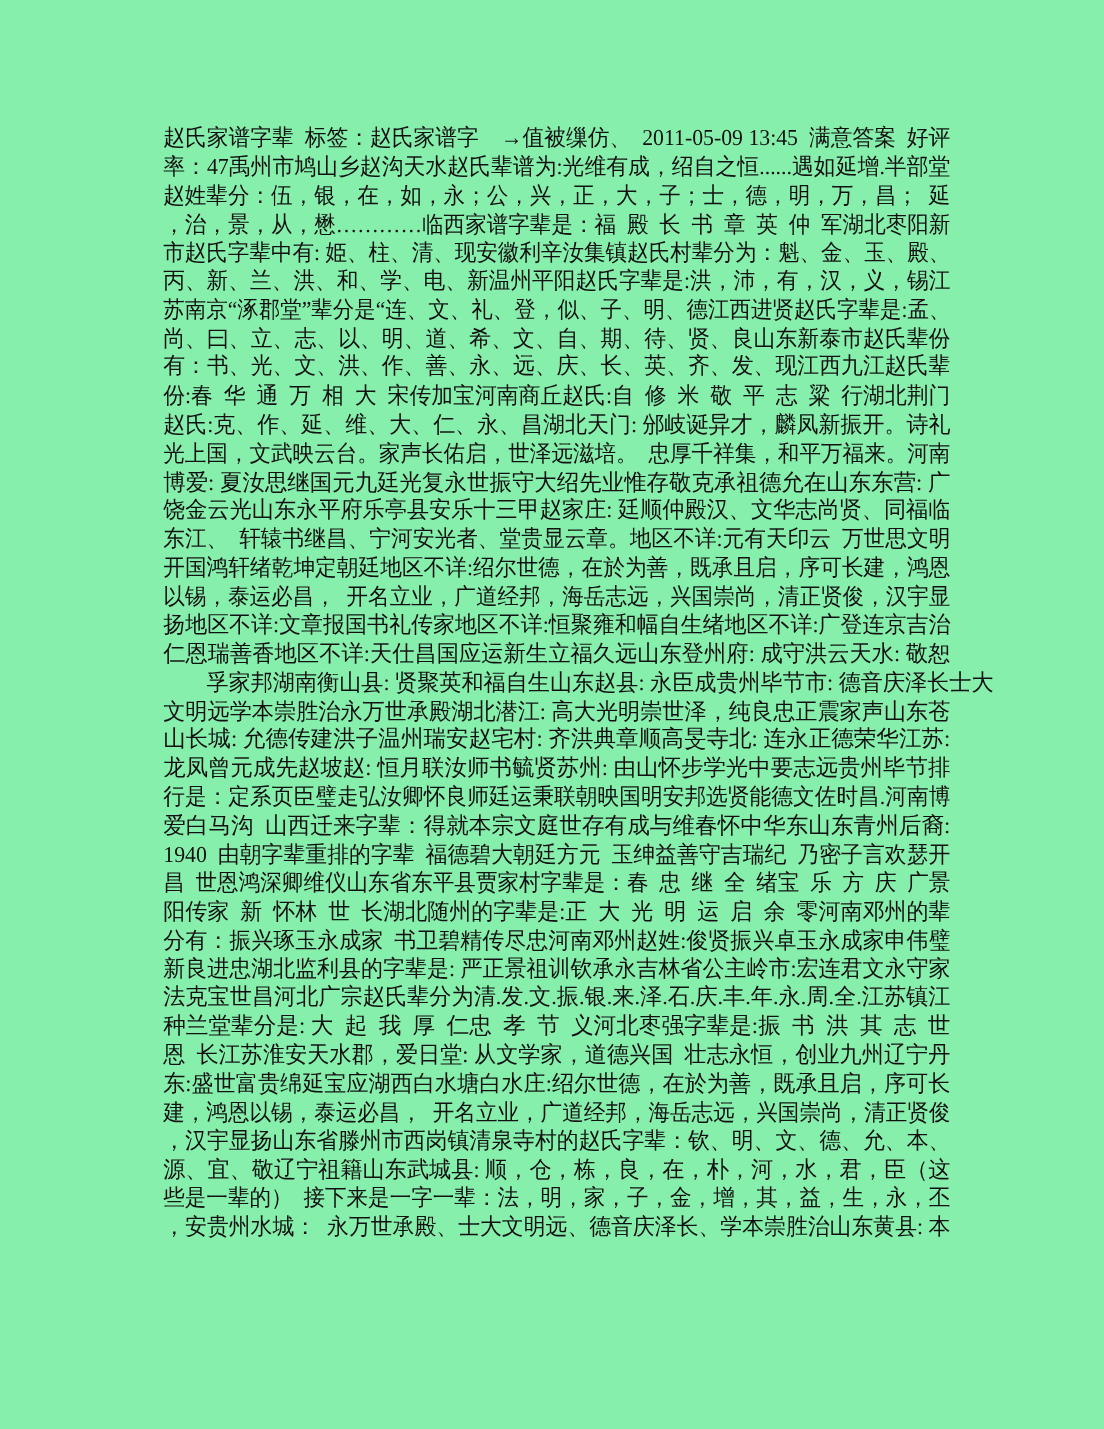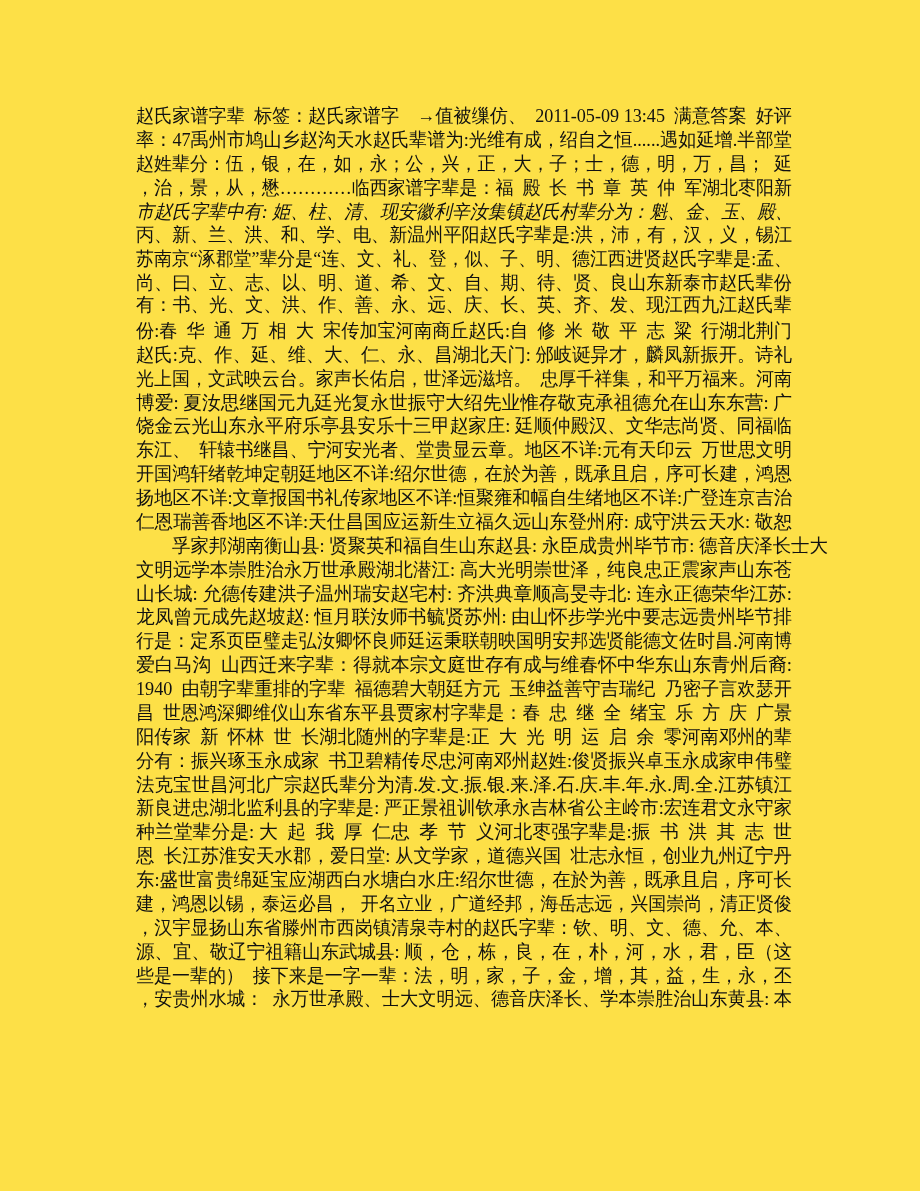--- a/index.html
+++ b/index.html
@@ -11,21 +11,21 @@
       width: 920px;
       height: 1191px;
       position: relative;
       overflow: hidden;
     }
     .page {
       position: absolute;
       left: 0; top: 0;
       width: 920px;
       height: 1191px;
-      background: #fde047;
+      background: #86efac;
     }
     .text-block {
       position: absolute;
       left: 136px;
       top: 104px;
       width: 656px;
       font-family: "Liberation Serif", "DejaVu Serif", serif;
       font-size: 19px;
       color: #111111;
     }
@@ -44,46 +44,47 @@
   </style>
 </head>
 <body>
 
 <div class="page">
   <div class="text-block">
     <span class="line" style="white-space: nowrap;"><span style="white-space: pre; display: inline-block; transform-origin: left center; transform: scaleX(0.954898);">赵氏家谱字辈  标签：赵氏家谱字    →值被缫仿、  2011-05-09 13:45  满意答案  好评</span></span>
     <span class="line" style="white-space: nowrap;"><span style="white-space: pre; display: inline-block; transform-origin: left center; transform: scaleX(0.95832);">率：47禹州市鸠山乡赵沟天水赵氏辈谱为:光维有成，绍自之恒......遇如延增.半部堂</span></span>
     <span class="line" style="white-space: nowrap;"><span style="white-space: pre; display: inline-block; transform-origin: left center; transform: scaleX(0.945926);">赵姓辈分：伍，银，在，如，永；公，兴，正，大，子；士，德，明，万，昌；  延</span></span>
     <span class="line" style="white-space: nowrap;"><span style="white-space: pre; display: inline-block; transform-origin: left center; transform: scaleX(0.945926);">，治，景，从，懋…………临西家谱字辈是：福  殿  长  书  章  英  仲  军湖北枣阳新</span></span>
-    <span class="line" style="white-space: nowrap; font-style: italic;"><span style="white-space: pre; display: inline-block; transform-origin: left center; transform: scaleX(0.945202);">市赵氏字辈中有: 姫、柱、清、现安徽利辛汝集镇赵氏村辈分为：魁、金、玉、殿、</span></span>
+    <span class="line" style="white-space: nowrap;"><span style="white-space: pre; display: inline-block; transform-origin: left center; transform: scaleX(0.945202);">市赵氏字辈中有: 姫、柱、清、现安徽利辛汝集镇赵氏村辈分为：魁、金、玉、殿、</span></span>
     <span class="line" style="white-space: nowrap;"><span style="white-space: pre; display: inline-block; transform-origin: left center; transform: scaleX(0.951716);">丙、新、兰、洪、和、学、电、新温州平阳赵氏字辈是:洪，沛，有，汉，义，锡江</span></span>
     <span class="line" style="white-space: nowrap;"><span style="white-space: pre; display: inline-block; transform-origin: left center; transform: scaleX(0.9431);">苏南京“涿郡堂”辈分是“连、文、礼、登，似、子、明、德江西进贤赵氏字辈是:孟、</span></span>
     <span class="line" style="white-space: nowrap;"><span style="white-space: pre; display: inline-block; transform-origin: left center; transform: scaleX(0.959064);">尚、曰、立、志、以、明、道、希、文、自、期、待、贤、良山东新泰市赵氏辈份</span></span>
     <span class="line" style="white-space: nowrap; font-family: Liberation Mono, monospace;"><span style="white-space: pre; display: inline-block; transform-origin: left center; transform: scaleX(0.959064);">有：书、光、文、洪、作、善、永、远、庆、长、英、齐、发、现江西九江赵氏辈</span></span>
     <span class="line" style="white-space: nowrap;"><span style="white-space: pre; display: inline-block; transform-origin: left center; transform: scaleX(0.957577);">份:春  华  通  万  相  大  宋传加宝河南商丘赵氏:自  修  米  敬  平  志  粱  行湖北荆门</span></span>
     <span class="line" style="white-space: nowrap;"><span style="white-space: pre; display: inline-block; transform-origin: left center; transform: scaleX(0.964263);">赵氏:克、作、延、维、大、仁、永、昌湖北天门: 邠岐诞异才，麟凤新振开。诗礼</span></span>
     <span class="line" style="white-space: nowrap;"><span style="white-space: pre; display: inline-block; transform-origin: left center; transform: scaleX(0.945926);">光上国，文武映云台。家声长佑启，世泽远滋培。  忠厚千祥集，和平万福来。河南</span></span>
     <span class="line" style="white-space: nowrap;"><span style="white-space: pre; display: inline-block; transform-origin: left center; transform: scaleX(0.984893);">博爱: 夏汝思继国元九廷光复永世振守大绍先业惟存敬克承祖德允在山东东营: 广</span></span>
     <span class="line" style="white-space: nowrap;"><span style="white-space: pre; display: inline-block; transform-origin: left center; transform: scaleX(0.971807);">饶金云光山东永平府乐亭县安乐十三甲赵家庄: 廷顺仲殿汉、文华志尚贤、同福临</span></span>
     <span class="line" style="white-space: nowrap;"><span style="white-space: pre; display: inline-block; transform-origin: left center; transform: scaleX(0.951716);">东江、  轩辕书继昌、宁河安光者、堂贵显云章。地区不详:元有天印云  万世思文明</span></span>
     <span class="line" style="white-space: nowrap;"><span style="white-space: pre; display: inline-block; transform-origin: left center; transform: scaleX(0.951716);">开国鸿轩绪乾坤定朝廷地区不详:绍尔世德，在於为善，既承且启，序可长建，鸿恩</span></span>
+    <span class="line" style="white-space: nowrap;"><span style="white-space: pre; display: inline-block; transform-origin: left center; transform: scaleX(0.945926);">以锡，泰运必昌，  开名立业，广道经邦，海岳志远，兴国崇尚，清正贤俊，汉宇显</span></span>
     <span class="line" style="white-space: nowrap;"><span style="white-space: pre; display: inline-block; transform-origin: left center; transform: scaleX(0.96351);">扬地区不详:文章报国书礼传家地区不详:恒聚雍和幅自生绪地区不详:广登连京吉治</span></span>
     <span class="line" style="white-space: nowrap;"><span style="white-space: pre; display: inline-block; transform-origin: left center; transform: scaleX(0.977145);">仁恩瑞善香地区不详:天仕昌国应运新生立福久远山东登州府: 成守洪云天水: 敬恕</span></span>
     <span class="line" style="white-space: nowrap; margin-left: 36px;"><span style="white-space: pre; display: inline-block; transform-origin: left center; transform: scaleX(0.97028);">孚家邦湖南衡山县: 贤聚英和福自生山东赵县: 永臣成贵州毕节市: 德音庆泽长士大</span></span>
     <span class="line" style="white-space: nowrap;"><span style="white-space: pre; display: inline-block; transform-origin: left center; transform: scaleX(0.971807);">文明远学本崇胜治永万世承殿湖北潜江: 高大光明崇世泽，纯良忠正震家声山东苍</span></span>
     <span class="line" style="white-space: nowrap;"><span style="white-space: pre; display: inline-block; transform-origin: left center; transform: scaleX(0.990376);">山长城: 允德传建洪子温州瑞安赵宅村: 齐洪典章顺高旻寺北: 连永正德荣华江苏:</span></span>
     <span class="line" style="white-space: nowrap;"><span style="white-space: pre; display: inline-block; transform-origin: left center; transform: scaleX(0.984893);">龙凤曾元成先赵坡赵: 恒月联汝师书毓贤苏州: 由山怀步学光中要志远贵州毕节排</span></span>
     <span class="line" style="white-space: nowrap;"><span style="white-space: pre; display: inline-block; transform-origin: left center; transform: scaleX(0.95245);">行是：定系页臣璧走弘汝卿怀良师廷运秉联朝映国明安邦选贤能德文佐时昌.河南博</span></span>
     <span class="line" style="white-space: nowrap;"><span style="white-space: pre; display: inline-block; transform-origin: left center; transform: scaleX(0.992764);">爱白马沟  山西迁来字辈：得就本宗文庭世存有成与维春怀中华东山东青州后裔:</span></span>
     <span class="line" style="white-space: nowrap;"><span style="white-space: pre; display: inline-block; transform-origin: left center; transform: scaleX(0.959064);">1940  由朝字辈重排的字辈  福德碧大朝廷方元  玉绅益善守吉瑞纪  乃密子言欢瑟开</span></span>
     <span class="line" style="white-space: nowrap;"><span style="white-space: pre; display: inline-block; transform-origin: left center; transform: scaleX(0.945926);">昌  世恩鸿深卿维仪山东省东平县贾家村字辈是：春  忠  继  全  绪宝  乐  方  庆  广景</span></span>
     <span class="line" style="white-space: nowrap;"><span style="white-space: pre; display: inline-block; transform-origin: left center; transform: scaleX(0.965016);">阳传家  新  怀林  世  长湖北随州的字辈是:正  大  光  明  运  启  余  零河南邓州的辈</span></span>
     <span class="line" style="white-space: nowrap;"><span style="white-space: pre; display: inline-block; transform-origin: left center; transform: scaleX(0.965016);">分有：振兴琢玉永成家  书卫碧精传尽忠河南邓州赵姓:俊贤振兴卓玉永成家申伟璧</span></span>
+    <span class="line" style="white-space: nowrap;"><span style="white-space: pre; display: inline-block; transform-origin: left center; transform: scaleX(0.964263);">新良进忠湖北监利县的字辈是: 严正景祖训钦承永吉林省公主岭市:宏连君文永守家</span></span>
     <span class="line" style="white-space: nowrap;"><span style="white-space: pre; display: inline-block; transform-origin: left center; transform: scaleX(0.972572);">法克宝世昌河北广宗赵氏辈分为清.发.文.振.银.来.泽.石.庆.丰.年.永.周.全.江苏镇江</span></span>
-    <span class="line" style="white-space: nowrap;"><span style="white-space: pre; display: inline-block; transform-origin: left center; transform: scaleX(0.964263);">新良进忠湖北监利县的字辈是: 严正景祖训钦承永吉林省公主岭市:宏连君文永守家</span></span>
     <span class="line" style="white-space: nowrap;"><span style="white-space: pre; display: inline-block; transform-origin: left center; transform: scaleX(0.991967);">种兰堂辈分是: 大  起  我  厚  仁忠  孝  节  义河北枣强字辈是:振  书  洪  其  志  世</span></span>
     <span class="line" style="white-space: nowrap;"><span style="white-space: pre; display: inline-block; transform-origin: left center; transform: scaleX(0.971807);">恩  长江苏淮安天水郡，爱日堂: 从文学家，道德兴国  壮志永恒，创业九州辽宁丹</span></span>
     <span class="line" style="white-space: nowrap;"><span style="white-space: pre; display: inline-block; transform-origin: left center; transform: scaleX(0.971043);">东:盛世富贵绵延宝应湖西白水塘白水庄:绍尔世德，在於为善，既承且启，序可长</span></span>
     <span class="line" style="white-space: nowrap;"><span style="white-space: pre; display: inline-block; transform-origin: left center; transform: scaleX(0.945926);">建，鸿恩以锡，泰运必昌，  开名立业，广道经邦，海岳志远，兴国崇尚，清正贤俊</span></span>
     <span class="line" style="white-space: nowrap;"><span style="white-space: pre; display: inline-block; transform-origin: left center; transform: scaleX(0.959064);">，汉宇显扬山东省滕州市西岗镇清泉寺村的赵氏字辈：钦、明、文、德、允、本、</span></span>
     <span class="line" style="white-space: nowrap;"><span style="white-space: pre; display: inline-block; transform-origin: left center; transform: scaleX(0.971807);">源、宜、敬辽宁祖籍山东武城县: 顺，仓，栋，良，在，朴，河，水，君，臣（这</span></span>
     <span class="line" style="white-space: nowrap;"><span style="white-space: pre; display: inline-block; transform-origin: left center; transform: scaleX(0.945926);">些是一辈的）  接下来是一字一辈：法，明，家，子，金，增，其，益，生，永，丕</span></span>
     <span class="line" style="white-space: nowrap;"><span style="white-space: pre; display: inline-block; transform-origin: left center; transform: scaleX(0.95832);">，安贵州水城：  永万世承殿、士大文明远、德音庆泽长、学本崇胜治山东黄县: 本</span></span>
   </div>
 </div>

